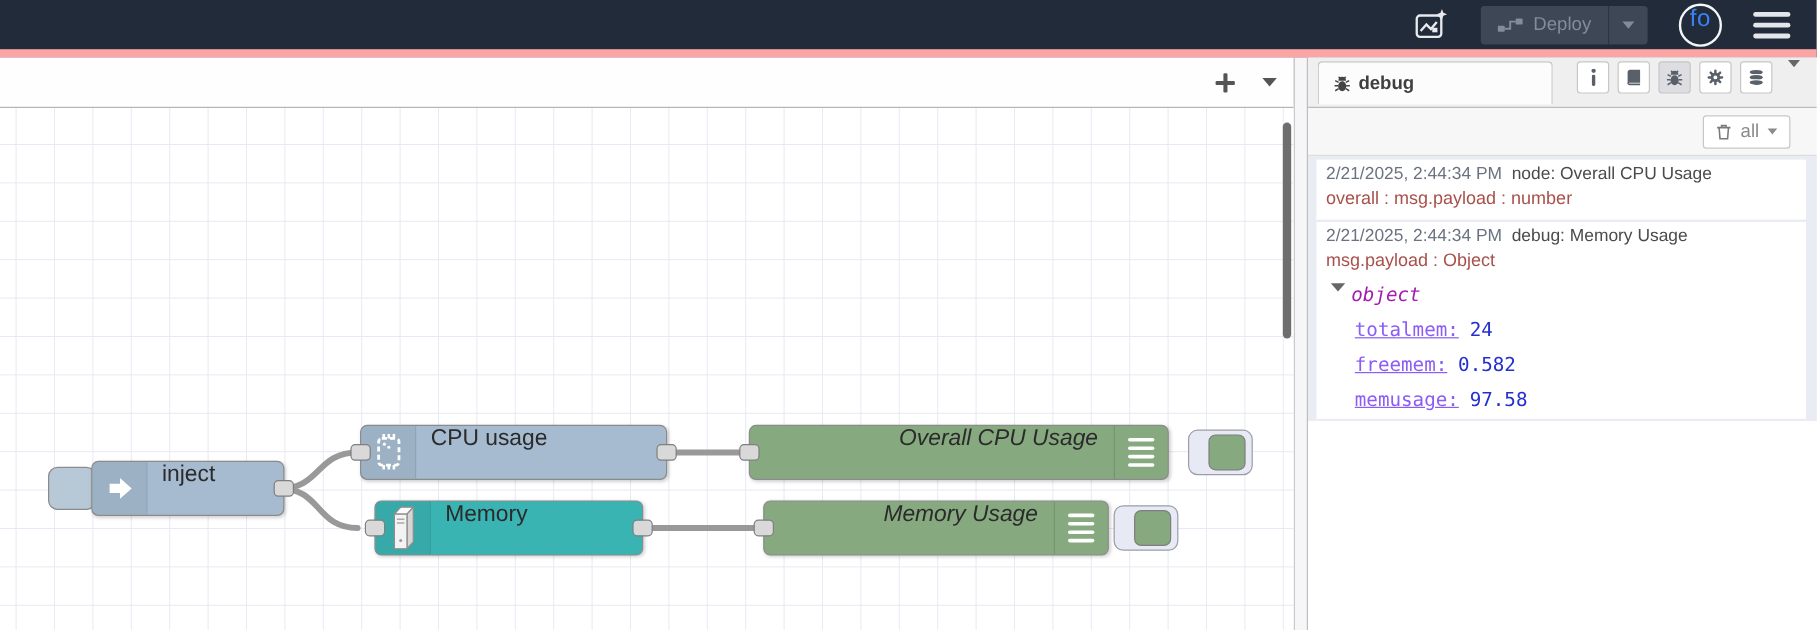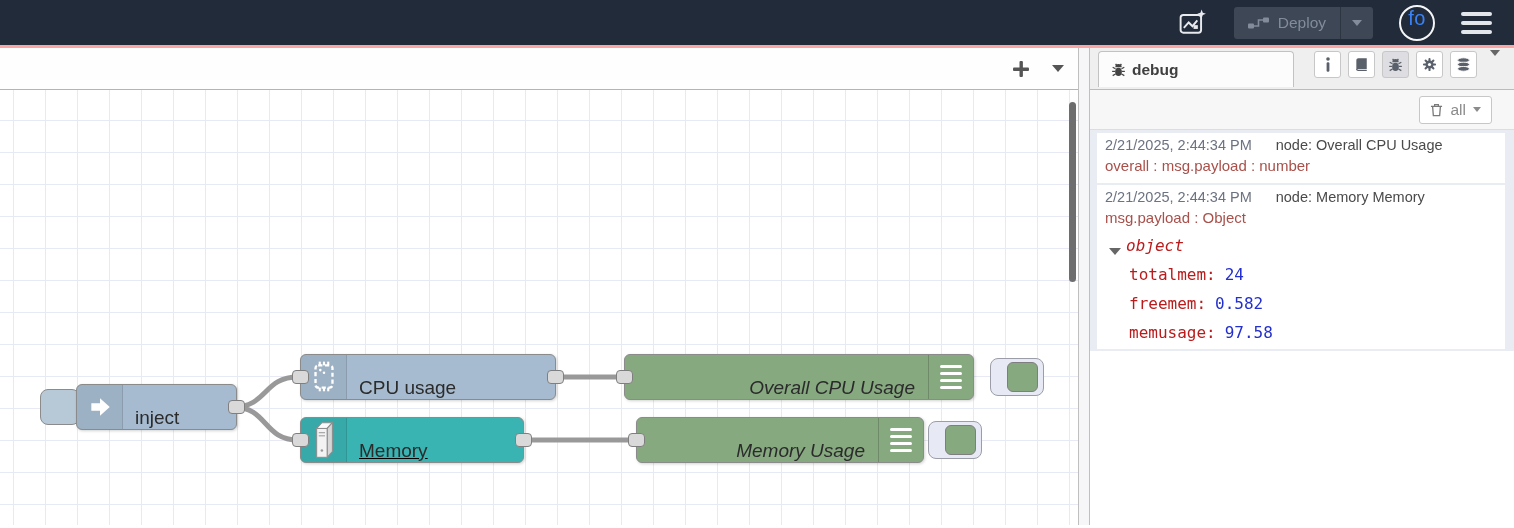--- a/index.html
+++ b/index.html
@@ -1,20 +1,20 @@
 <!DOCTYPE html>
 <html><head>
 <meta charset="utf-8">
 <style>
   * { box-sizing: border-box; margin: 0; padding: 0; }
   html,body { width:1514px; height:528px; overflow:hidden; }
   body { font-family:"Liberation Sans", sans-serif; background:#fff; }
 
   
-  .header { height:48px; background:#222b3a; border-bottom:3px solid #fca5a5;
+  .header { height:48px; background:#222b3a; border-bottom:7px solid #fca5a5;
             display:flex; align-items:center; justify-content:flex-end; padding-right:22px; gap:26px; }
   .hdr-icon { color:#e8eaee; display:flex; align-items:center; }
   .deploy-btn { background:#3d4756; border-radius:3px; height:32px; display:flex; align-items:center;
                 color:#828c9b; font-size:15.5px; cursor:default; }
   .deploy-main { display:flex; align-items:center; gap:9px; padding:0 14px 0 14px; }
   .deploy-chev { padding:0 11px; height:100%; display:flex; align-items:center; border-left:1px solid rgba(0,0,0,0.25); }
   .chev { width:0; height:0; border-left:5px solid transparent; border-right:5px solid transparent;
           border-top:6px solid currentColor; }
   .avatar { width:36px; height:36px; border-radius:50%; border:2px solid #f4f5f7; color:#3b82f6;
             display:flex; justify-content:center; font-size:20px; letter-spacing:0.5px; }
@@ -33,21 +33,21 @@
   .ws-ctl { color:#555; display:flex; align-items:center; cursor:pointer; }
 
   
   .canvas { position:relative; flex:1; background:#fff; overflow:hidden;
     background-image:
       linear-gradient(to right, #e7e9f4 1px, transparent 1px),
       linear-gradient(to bottom, #e7e9f4 1px, transparent 1px);
     background-size:32px 32px; background-position:13px 30px; }
   .wires { position:absolute; left:0; top:0; z-index:1; }
   .node { position:absolute; height:46px; border:1.5px solid #8b8b8b; border-radius:6px;
-          box-shadow:1px 1px 3px rgba(0,0,0,0.18); display:flex; align-items:flex-end; z-index:3; cursor:move; }
+          box-shadow:1px 1px 3px rgba(0,0,0,0.18); display:flex; align-items:flex-start; z-index:3; cursor:move; }
   .node-label { font-size:19px; color:#2b2b2b; white-space:nowrap; }
   .icon-left { position:absolute; left:0; top:0; bottom:0; width:46px; background:rgba(0,0,0,0.05);
                border-right:1px solid rgba(0,0,0,0.12); border-radius:4px 0 0 4px;
                display:flex; align-items:center; justify-content:center; }
   .icon-right { position:absolute; right:0; top:0; bottom:0; width:45px; border-left:1px solid rgba(0,0,0,0.18);
                 border-radius:0 4px 4px 0; display:flex; align-items:center; justify-content:center; }
   .lines-icon { display:flex; flex-direction:column; gap:3.5px; }
   .lines-icon span { display:block; width:22px; height:3.5px; background:#fff; border-radius:1.5px; }
   .port { position:absolute; width:17px; height:14px; background:#d9d9d9; border:1.5px solid #7f7f7f;
           border-radius:4px; z-index:4; cursor:crosshair; }
@@ -82,32 +82,32 @@
 
   .side-toolbar { height:40px; background:#f7f7f7; border-bottom:1px solid #ddd;
                   display:flex; align-items:center; justify-content:flex-end; gap:12px; padding-right:22px; }
   .tb-btn { height:28px; background:#fff; border:1px solid #c7c7c7; border-radius:3px; color:#8b8b8b;
             font-size:15.5px; display:flex; align-items:center; gap:7px; padding:0 10px; cursor:pointer; }
   .tb-btn .icon { color:#7a7a7a; display:flex; }
   .tb-btn .chev { border-top-width:5px; border-left-width:4.5px; border-right-width:4.5px; }
 
   .debug-list { border-left:7px solid #e9ecf3; border-right:9px solid #e9ecf3; background:#e9ecf3; padding-top:3px; }
   .debug-msg { background:#fff; border-bottom:2px solid #e9ecf3; padding:3px 4px 7px 8px; }
-  .msg-meta { display:flex; gap:24px; font-size:14.5px; line-height:19px; }
+  .msg-meta { display:flex; gap:8px; font-size:14.5px; line-height:19px; }
   .msg-ts { color:#6b7280; }
   .msg-src { color:#4a4a4a; }
   .msg-path { color:#a9504a; font-size:15px; line-height:20px; margin-top:1px; }
   .msg-value { font-family:"DejaVu Sans Mono", monospace; font-weight:bold; font-size:16px;
                color:#2430cd; margin:5px 0 0 3px; }
-  .tree-caret-row { display:flex; align-items:flex-end; gap:5px; margin:8px 0 0 4px;
-                    font-family:"DejaVu Sans Mono", monospace; font-style:italic; font-size:16px; color:#b91c1c; }
+  .tree-caret-row { display:flex; align-items:flex-start; gap:5px; margin:8px 0 0 4px;
+                    font-family:"DejaVu Sans Mono", monospace; font-style:italic; font-size:16px; color:#a21caf; }
   .caret { width:0; height:0; border-left:6px solid transparent; border-right:6px solid transparent;
            border-top:7px solid #666; cursor:pointer; }
   .tree-prop { font-family:"DejaVu Sans Mono", monospace; font-size:16px; margin:10px 0 0 24px; }
-  .tree-prop .k { color:#b91c1c; }
+  .tree-prop .k { color:#8b5cf6;text-decoration:underline; }
   .tree-prop .v { color:#2430cd; margin-left:9px; }
   .side-fill { flex:1; background:#fff; }
 
   .icon svg, .hdr-icon svg, .ws-ctl svg, .icon-box svg { display:block; }
 </style>
 </head>
 <body>
 
 <div class="header">
   <div class="hdr-icon">
@@ -193,21 +193,21 @@
               </g>
             <circle cx="11.5" cy="10.5" r="1.2" fill="#fff"></circle>
               <circle cx="15" cy="13" r="1.2" fill="#fff"></circle>
           </svg>
         </div>
         <span class="node-label" style="padding-left:58px;">CPU usage</span>
         <span class="port in"></span>
         <span class="port out"></span>
       </div>
 
-      <div class="node node-teal" style="left:300px; top:327px; width:224px;text-decoration:underline;">
+      <div class="node node-teal" style="left:312px; top:327px; width:224px;">
         <div class="icon-left">
           <svg width="30" height="42" viewBox="0 0 28 40">
             <path d="M7 9l5-5.5h10L17 9z" fill="#fbfbfb" stroke="#8e8e8e" stroke-width="1"></path>
             <path d="M17 9l5-5.5V31L17 36.5z" fill="#d6d6d6" stroke="#8e8e8e" stroke-width="1"></path>
             <rect x="7" y="9" width="10" height="27.5" fill="#f3f3f3" stroke="#8e8e8e" stroke-width="1"></rect>
             <line x1="9" y1="13" x2="15" y2="13" stroke="#aaa" stroke-width="1.2"></line>
             <line x1="9" y1="16" x2="15" y2="16" stroke="#aaa" stroke-width="1.2"></line>
             <circle cx="12" cy="30" r="1.2" fill="#9a9a9a"></circle>
           </svg>
         </div>
@@ -346,21 +346,21 @@
         <div class="msg-meta">
           <span class="msg-ts">2/21/2025, 2:44:34 PM</span>
           <span class="msg-src">node: Overall CPU Usage</span>
         </div>
         <div class="msg-path">overall : msg.payload : number</div>
       </div>
 
       <div class="debug-msg">
         <div class="msg-meta">
           <span class="msg-ts">2/21/2025, 2:44:34 PM</span>
-          <span class="msg-src">node: Memory Memory</span>
+          <span class="msg-src">debug: Memory Usage</span>
         </div>
         <div class="msg-path">msg.payload : Object</div>
         <div class="tree-caret-row">
           <span class="caret"></span>
           <span>object</span>
         </div>
         <div class="tree-prop">
           <span class="k">totalmem:</span><span class="v">24</span>
         </div>
         <div class="tree-prop">

